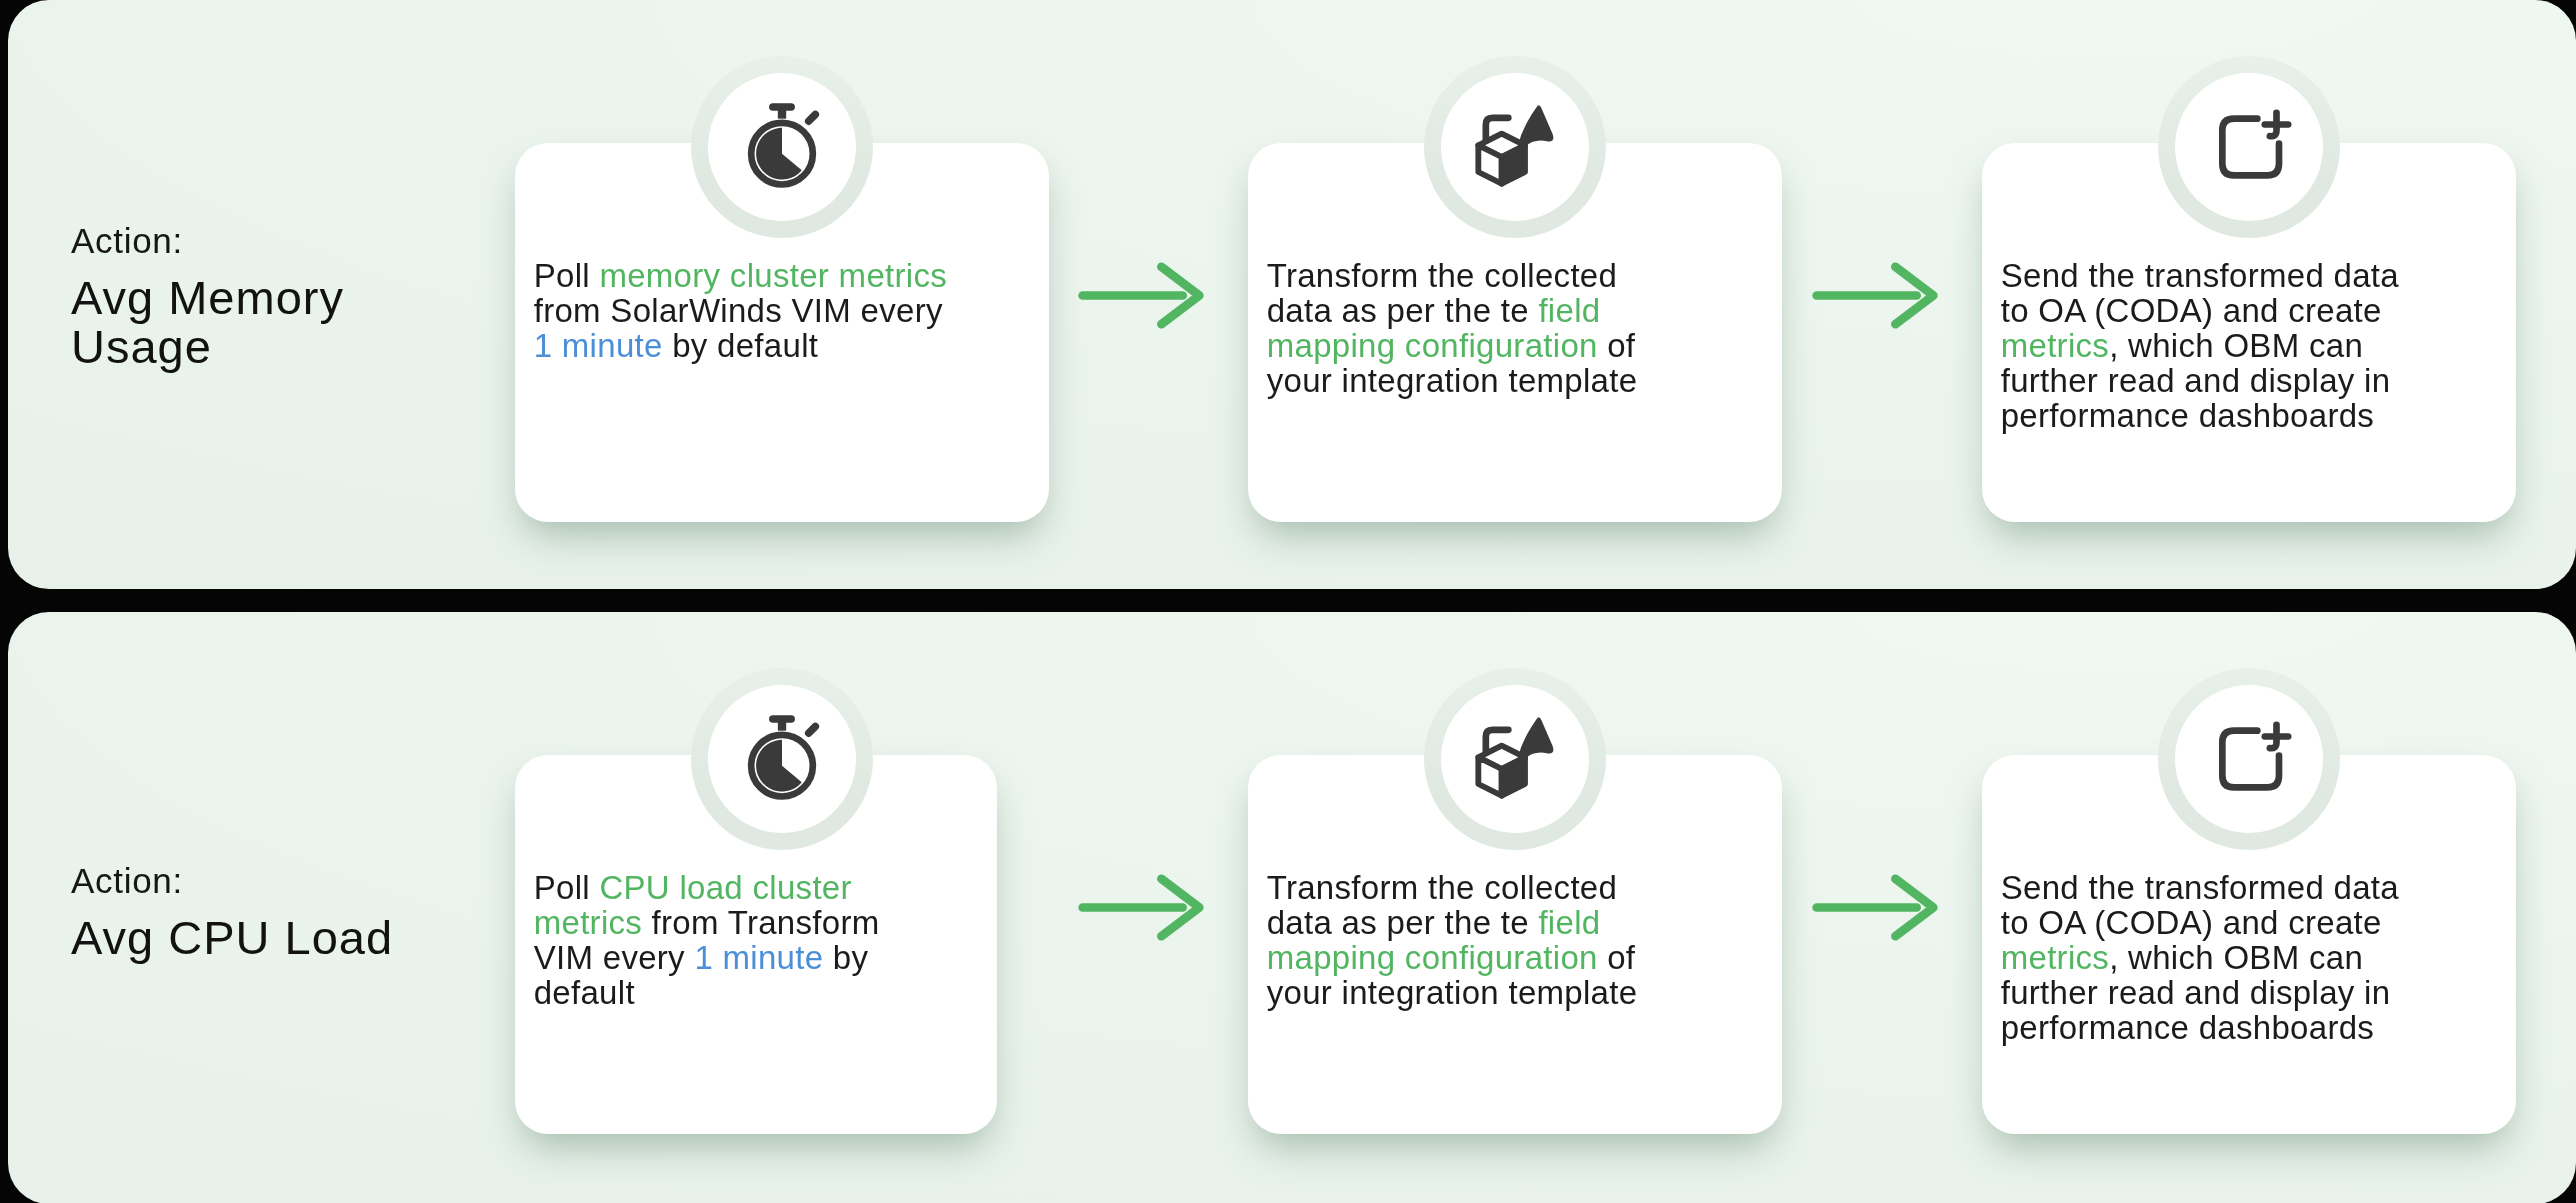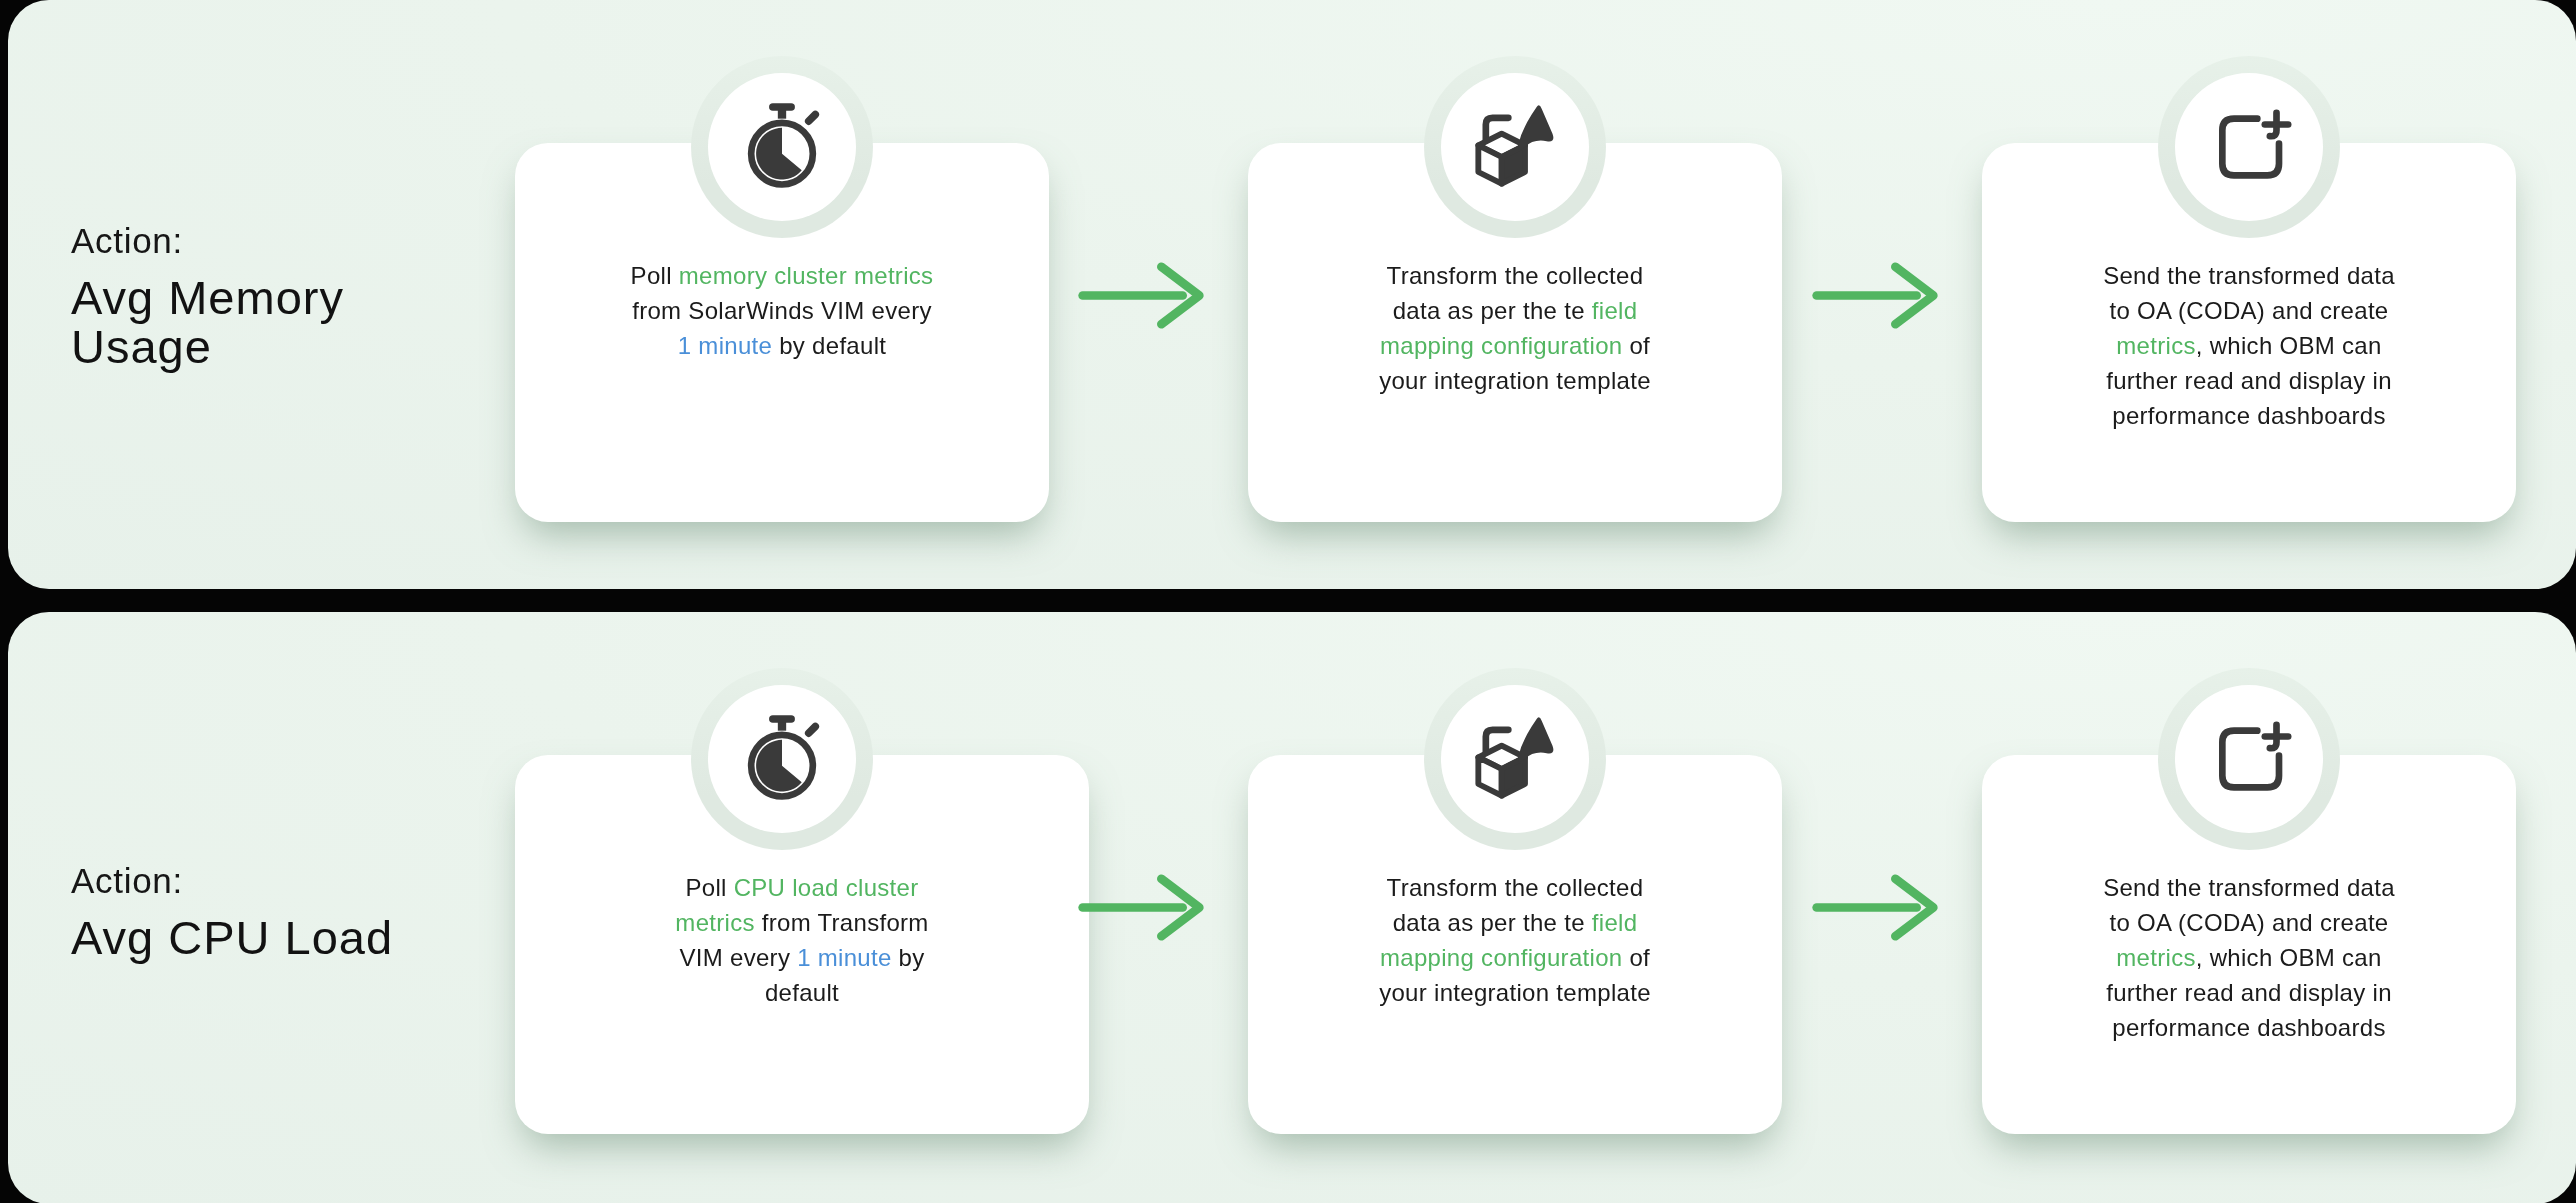--- a/index.html
+++ b/index.html
@@ -34,22 +34,22 @@
     background:linear-gradient(180deg, #e7f1e9 0%, var(--ring) 70%);
   }
   .icon-circle{
     position:absolute;border-radius:50%;
     background:var(--card);
     display:flex;align-items:center;justify-content:center;
   }
   .icon-circle svg{display:block;}
   .card-text{
     position:absolute;left:18.7px;right:18.7px;
-    text-align:center;
-    font-size:24px;line-height:35px;
+    text-align:left;
+    font-size:33px;line-height:35px;
     white-space:pre-line;
     color:var(--dark_text);
     letter-spacing:0.3px;
   }
   .seg-dark{color:var(--dark_text);}
   .seg-green{color:var(--green);}
   .seg-blue{color:var(--blue);}
   .arrow{position:absolute;}
 </style>
 </head>
@@ -119,21 +119,21 @@
   <svg width="140" height="87" viewBox="0 0 210 130">
     <line x1="10" y1="65" x2="160" y2="65" stroke="var(--green)" stroke-width="13" stroke-linecap="round"></line>
     <path d="M128,22 L185,65 L128,108" fill="none" stroke="var(--green)" stroke-width="13" stroke-linecap="round" stroke-linejoin="round"></path>
   </svg></div>
     </div>
     <div class="panel" style="top: 612px; height: 592px;">
       <div class="action-block" style="left: 63px; top: 248px; width: 507px;">
         <div class="action-label">Action:</div>
         <div class="action-title">Avg CPU Load</div>
       </div>
-      <div class="card" style="left: 507px; top: 143px; width: 574px; height: 379px;">
+      <div class="card" style="left: 507px; top: 143px; width: 482px; height: 379px;">
         <div class="card-text" style="top: 115px;"><span class="seg-dark">Poll </span><span class="seg-green">CPU load cluster
 metrics</span><span class="seg-dark"> from Transform
 VIM every </span><span class="seg-blue">1 minute</span><span class="seg-dark"> by
 default</span></div>
       </div>
       <div class="icon-ring" style="height: 182px; width: 182px; left: 683px; top: 56px;"></div>
       <div class="icon-circle" style="height: 148px; width: 148px; left: 700px; top: 73px;">
     <svg width="100" height="100" viewBox="0 0 120 120">
       <circle cx="60" cy="68" r="37" fill="none" stroke="var(--icon)" stroke-width="8"></circle>
       <path d="M60,68 L60,37 A31,31 0 1 0 83.7,87.9 Z" fill="var(--icon)"></path>

